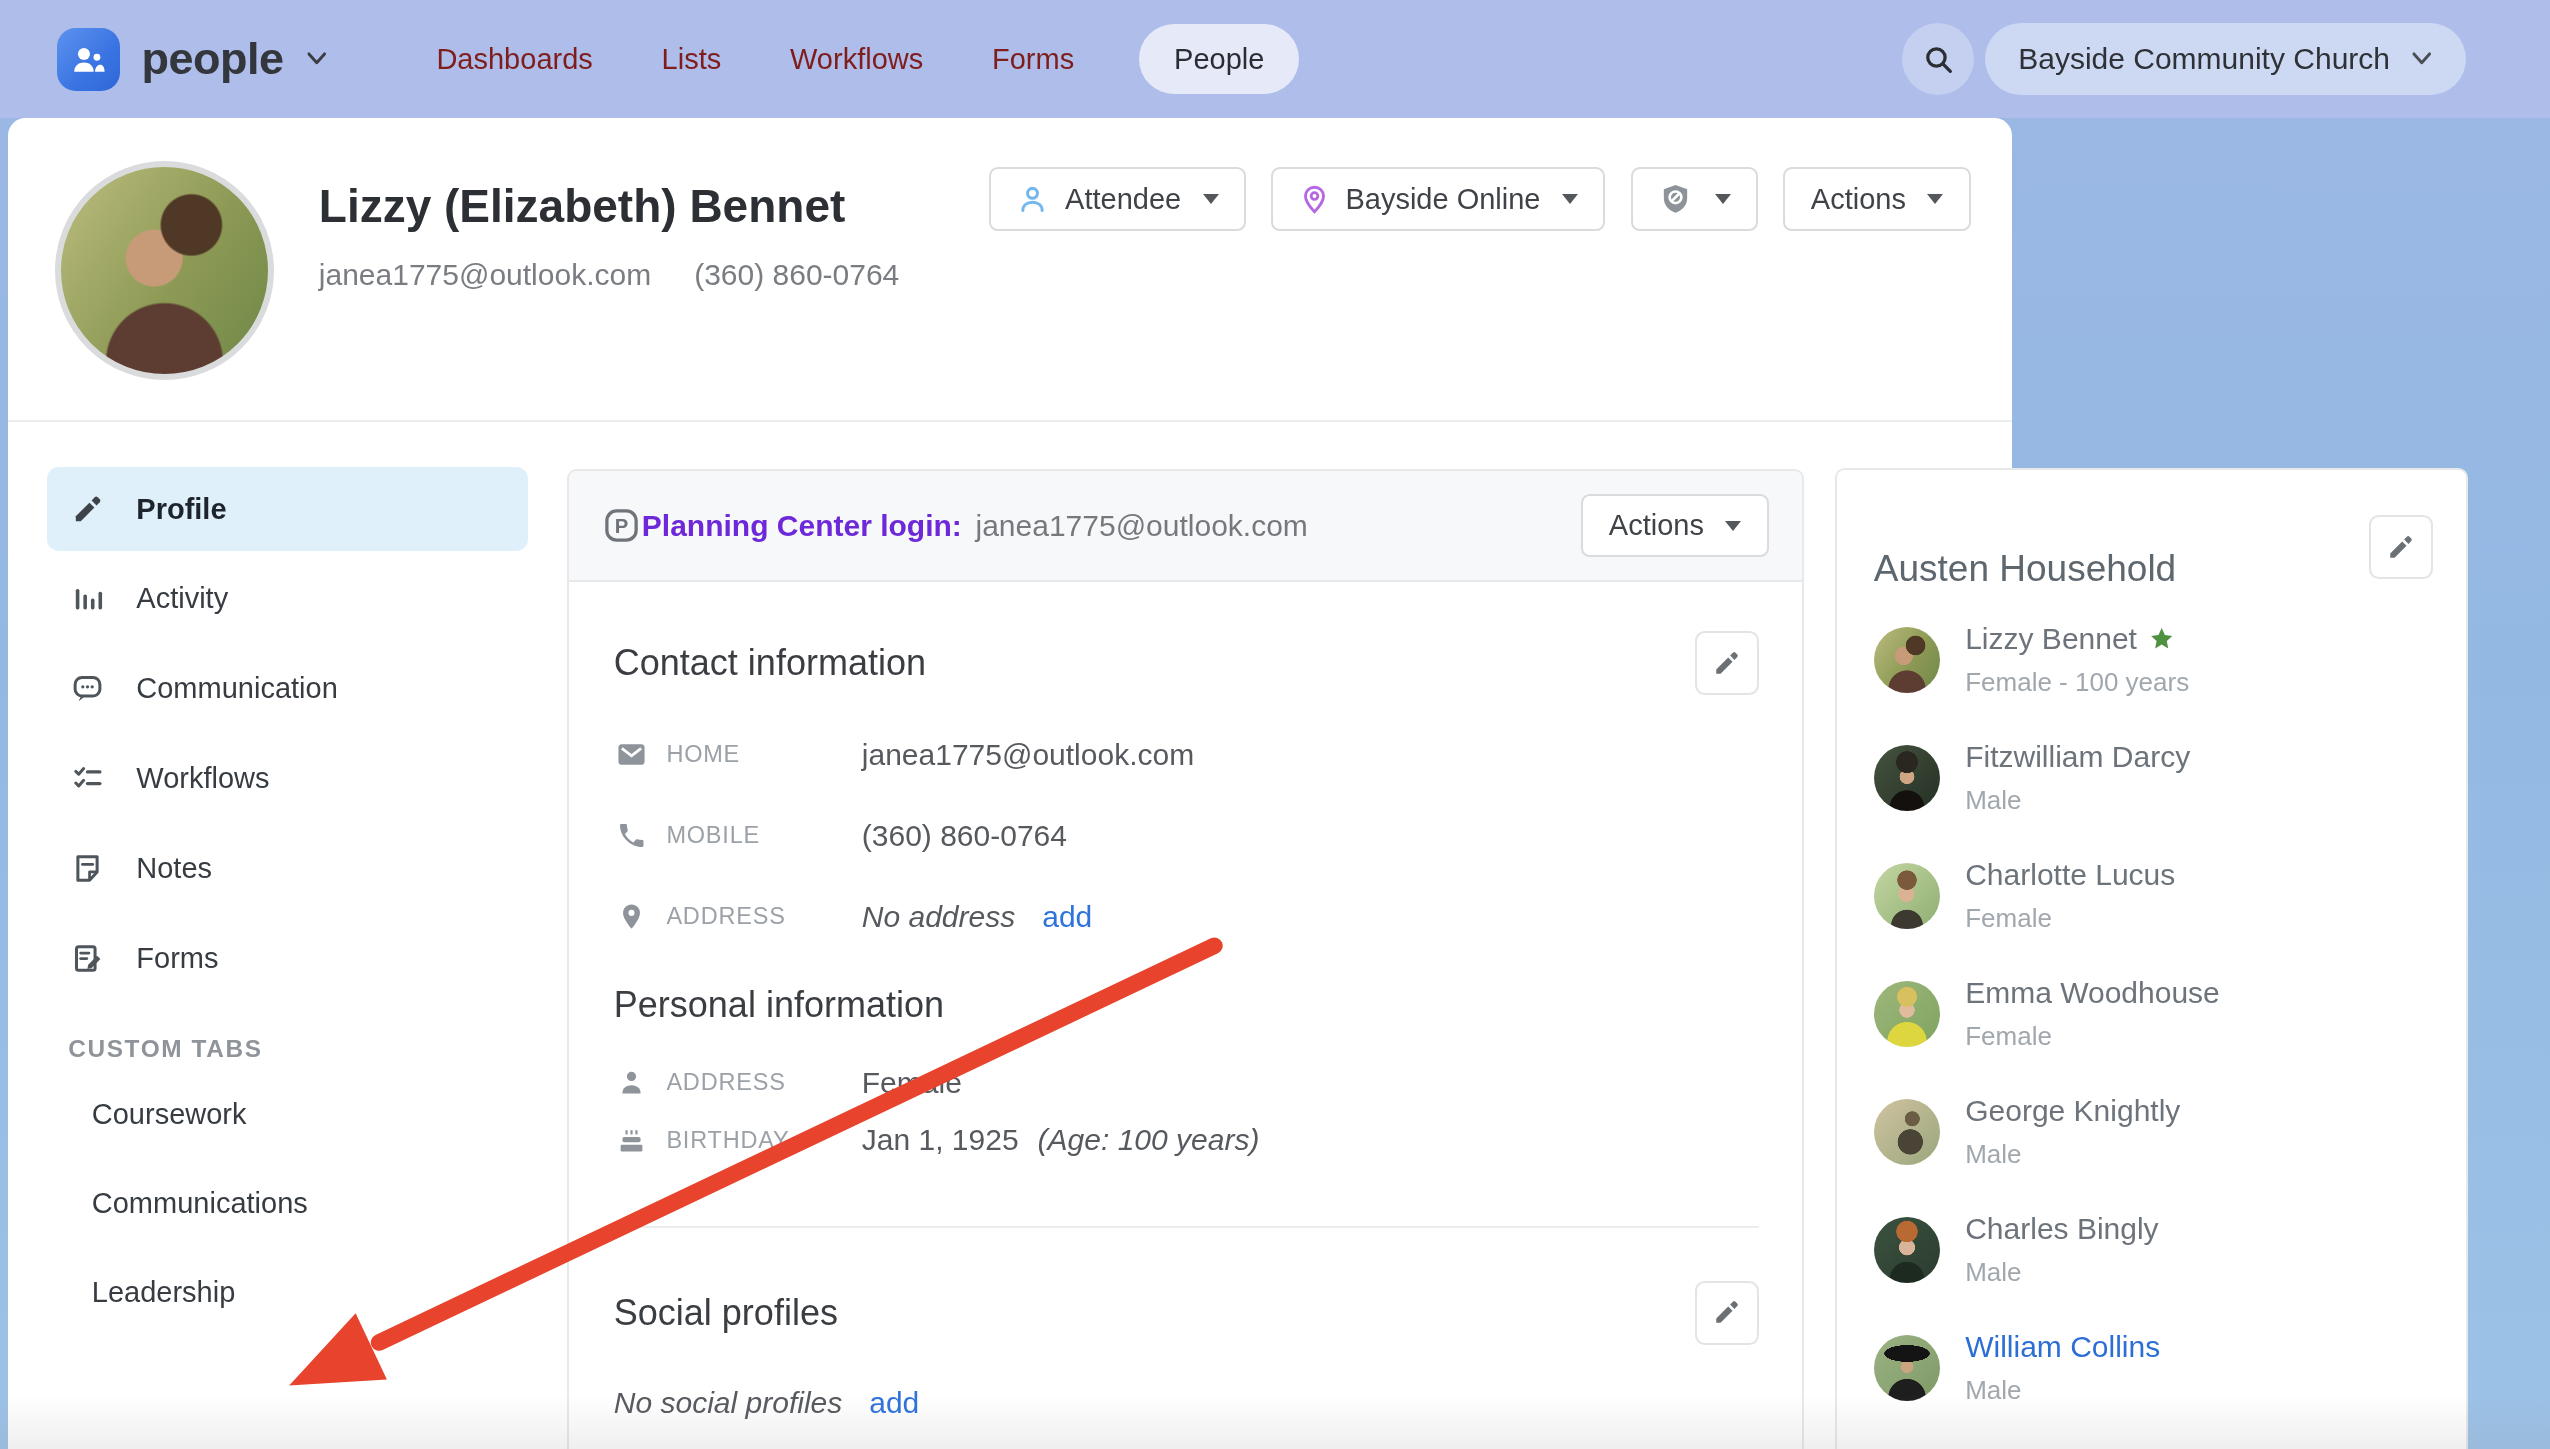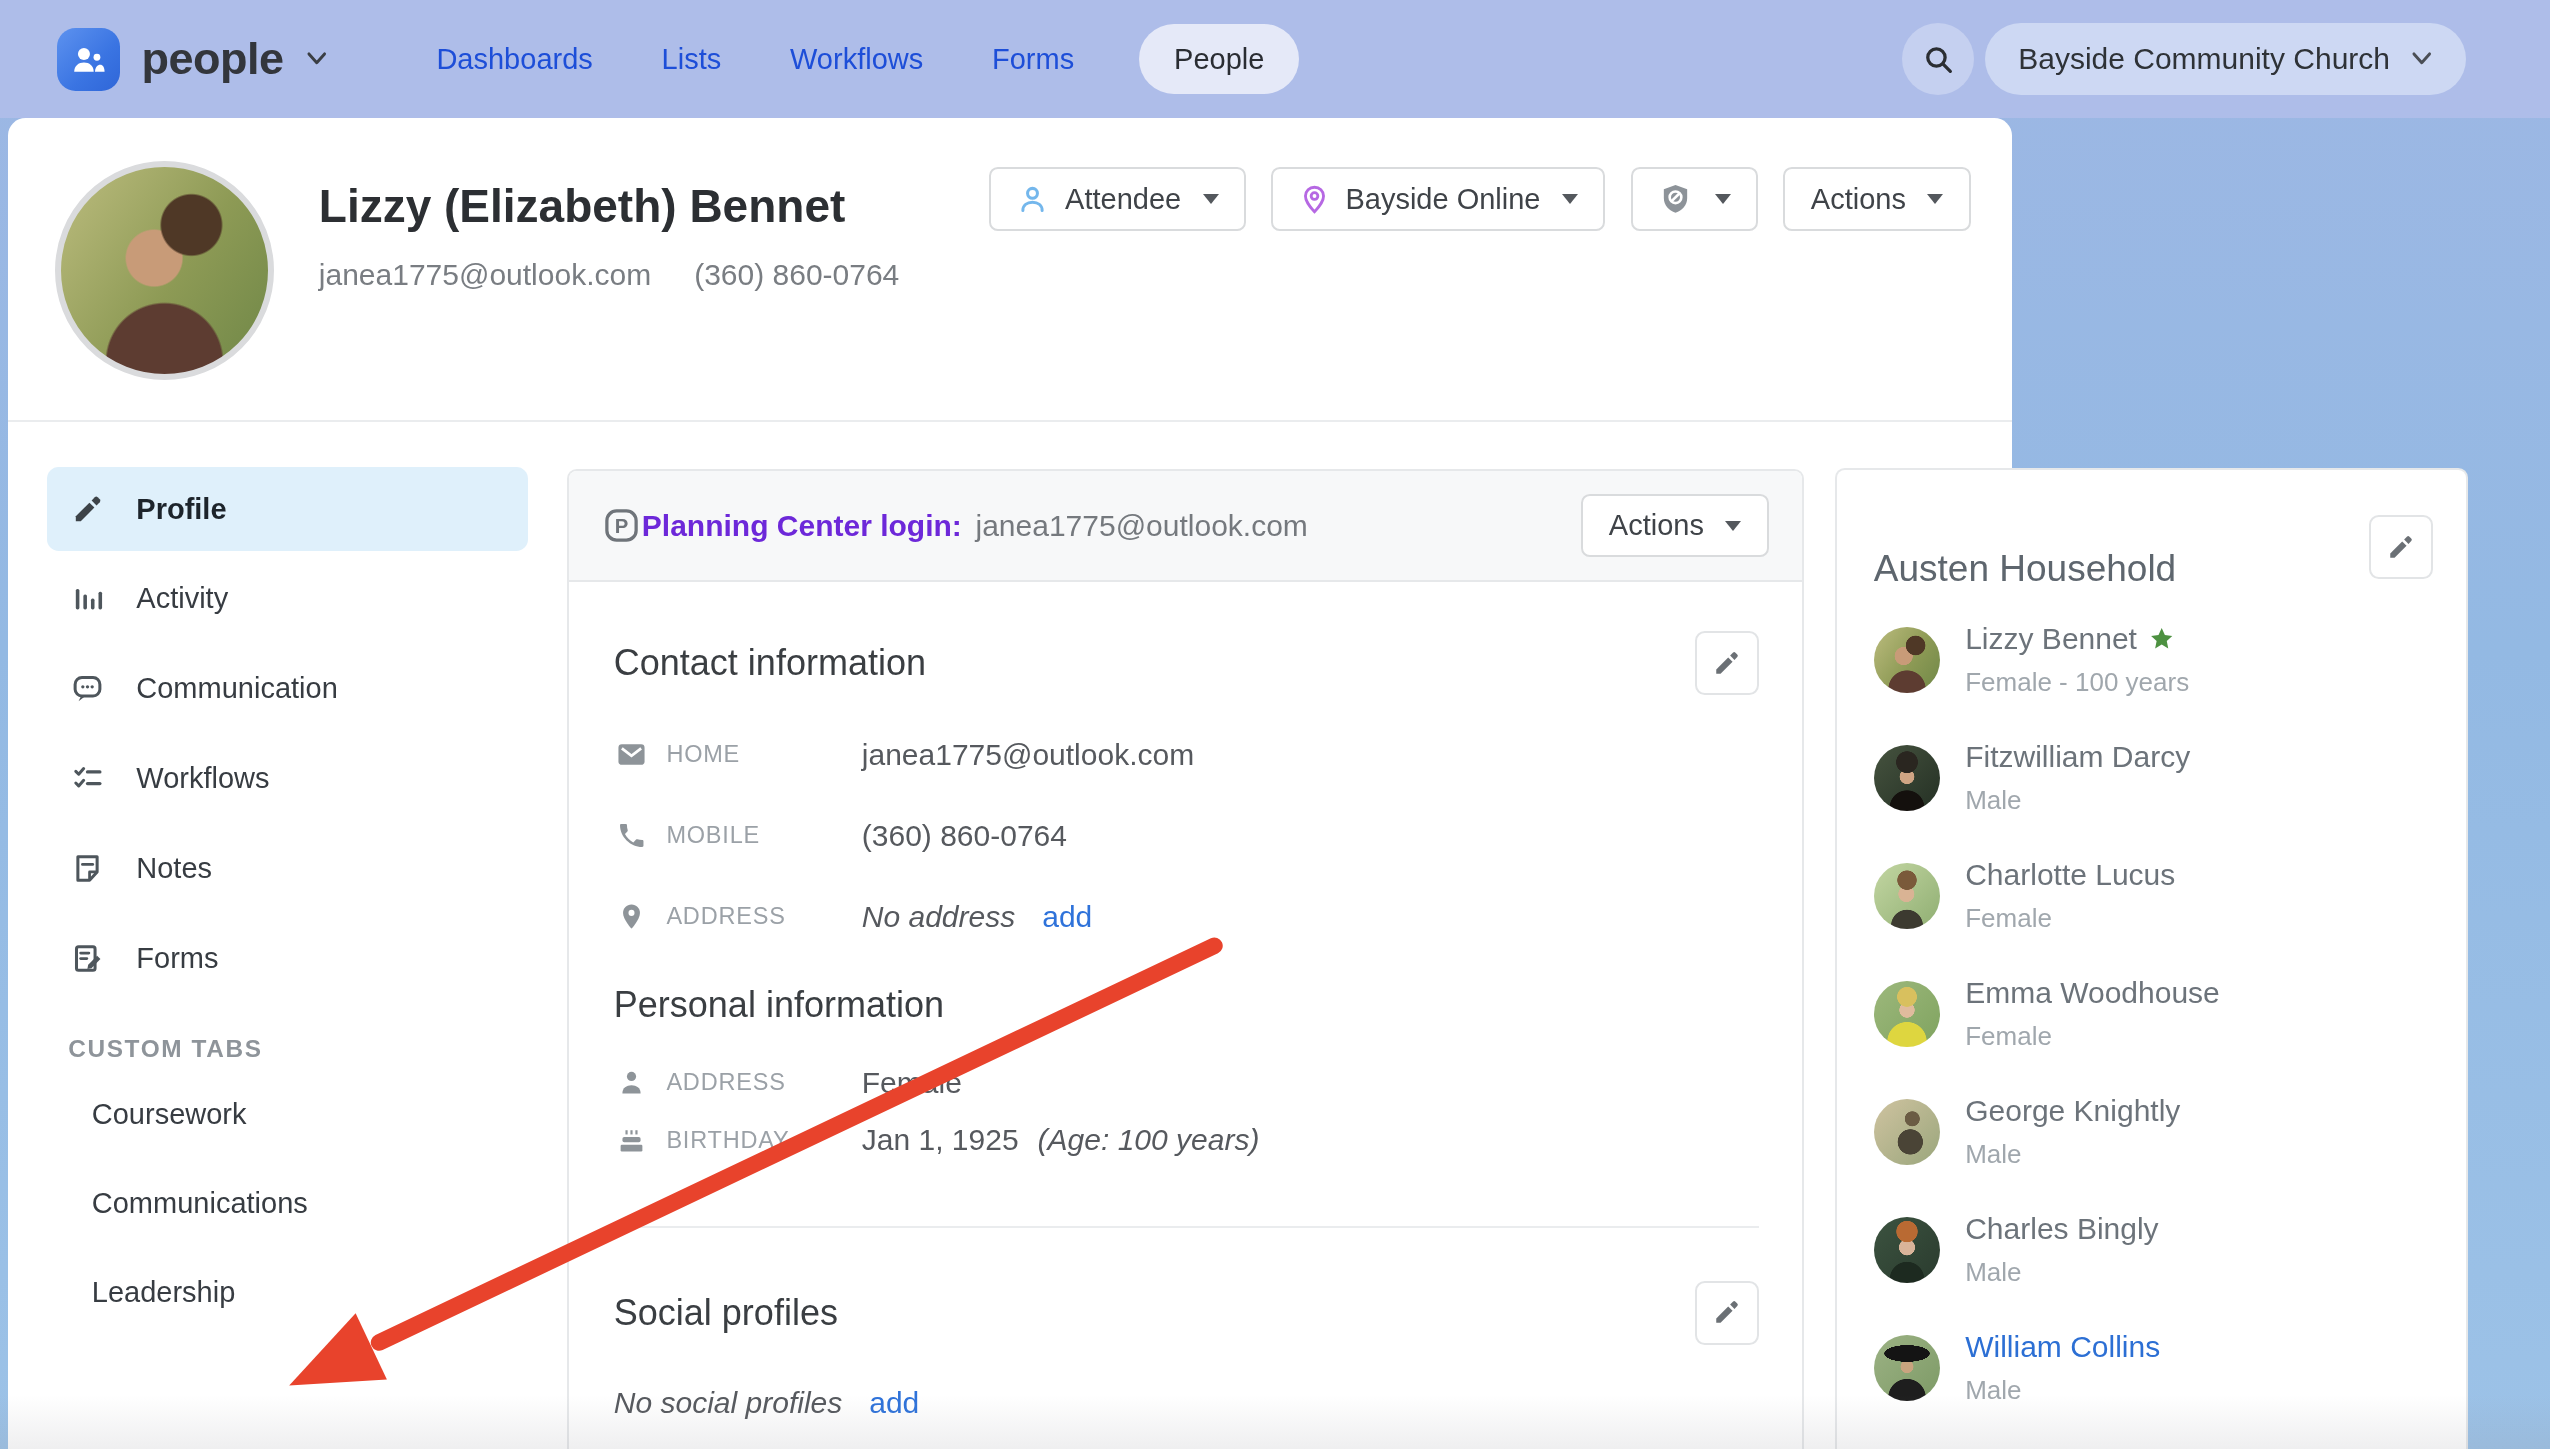--- a/index.html
+++ b/index.html
@@ -18,21 +18,21 @@
   }
   .logo-block { display:flex; align-items:center; gap:21.5px; cursor:pointer; }
   .logo-badge {
     width:63px; height:63px; border-radius:18.6px;
     background:linear-gradient(135deg,#5d92ef 0%,#3a74e2 60%,#2f66d8 100%);
     display:flex; align-items:center; justify-content:center;
   }
   .logo-text { font-size:45px; font-weight:bold; color:#33363c; letter-spacing:-0.5px; }
   .nav-items { display:flex; align-items:center; gap:61px; margin-left:104px; }
   .nav-item {
-    font-size:29px; color:#1d4ed8; cursor:pointer; height:70px;
+    font-size:29px; color:#7f1d1d; cursor:pointer; height:70px;
     display:flex; align-items:center; padding:0 3.9px; border-radius:39px;
   }
   .nav-item.active { background:#e5e9f8; padding:0 35px; color:#2a2d33; }
   .nav-right { margin-left:auto; display:flex; align-items:center; gap:11px; }
   .search-btn {
     width:72px; height:72px; border-radius:50%; background:#c5d0f0; border:none;
     display:flex; align-items:center; justify-content:center; cursor:pointer;
   }
   .org-pill {
     height:72px; border-radius:36px; background:#cdd8f3; border:none; cursor:pointer;

